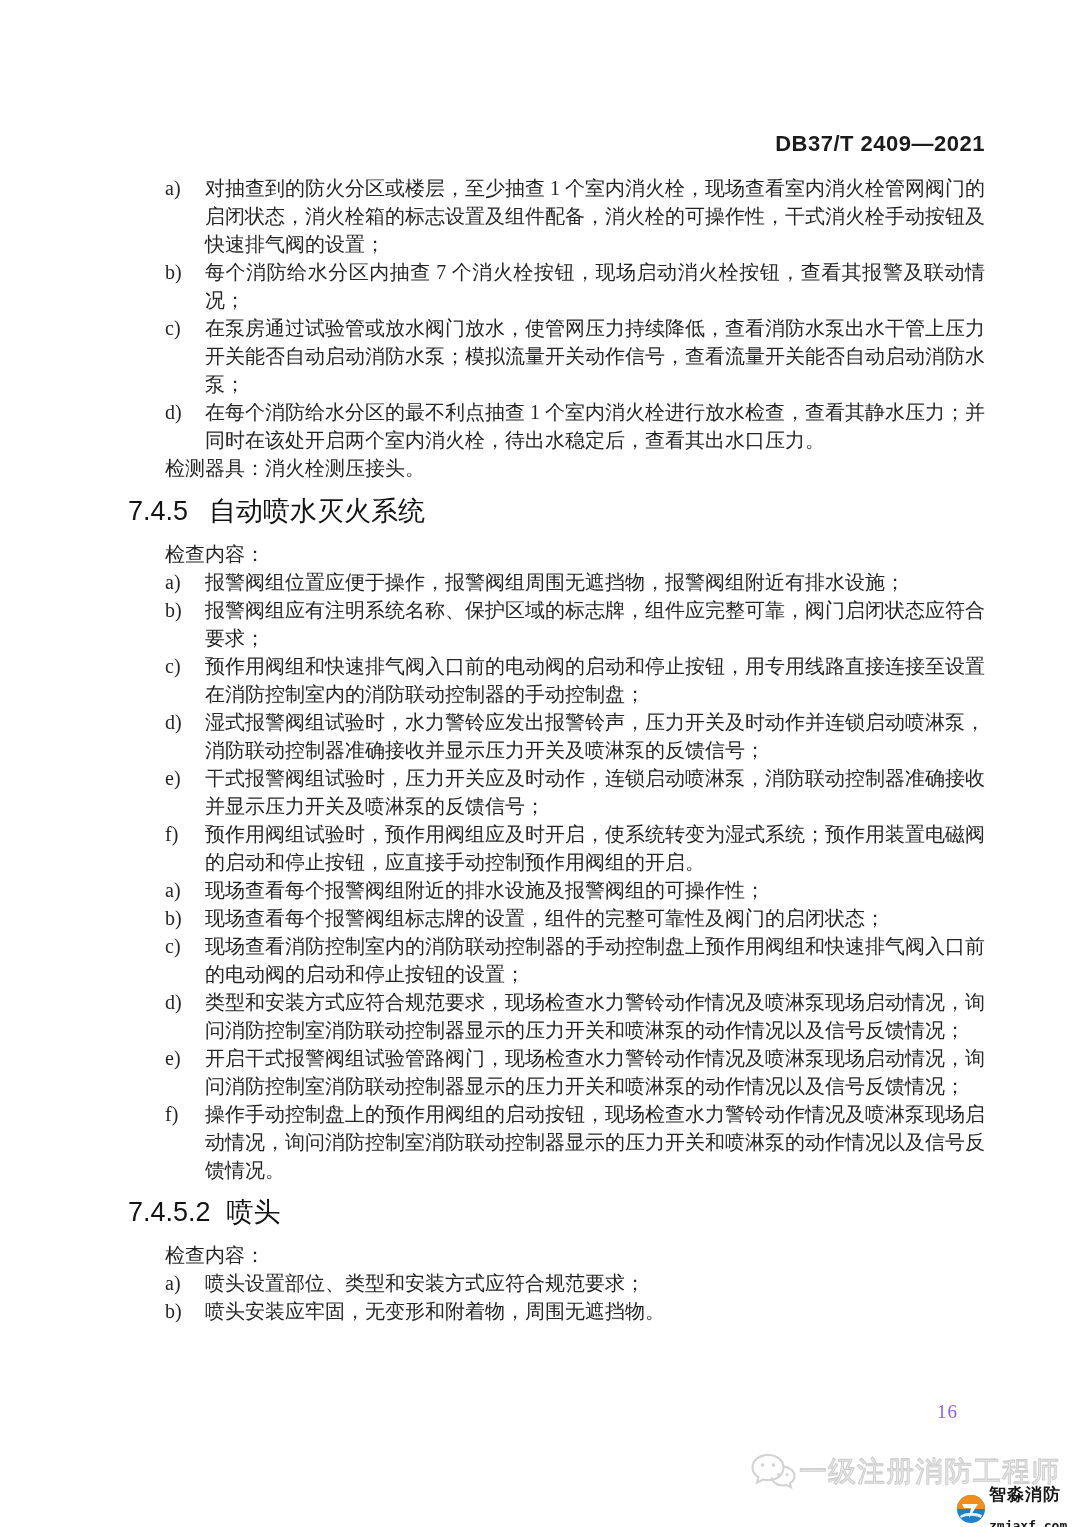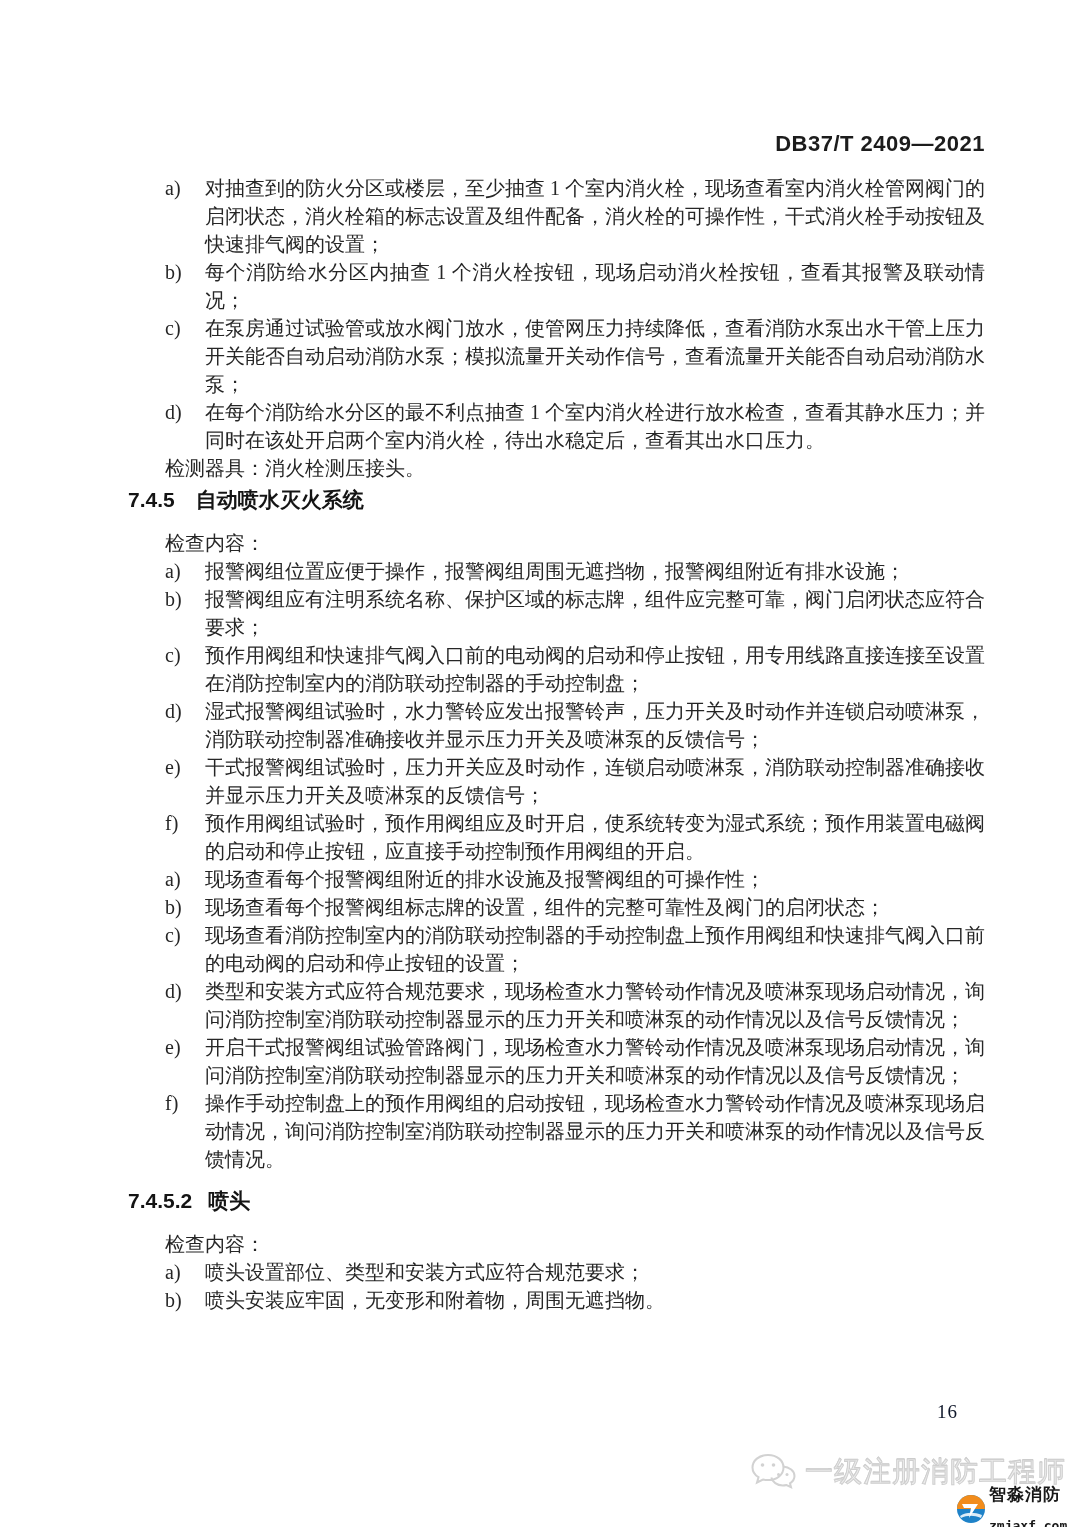--- a/index.html
+++ b/index.html
@@ -20,38 +20,38 @@
   .content{
     position:absolute;left:128px;top:174px;width:857px;
     font-size:20px;line-height:28px;
   }
   .li{display:flex;margin-left:37px;}
   .mk{width:40px;flex:0 0 40px;}
   .tx{flex:1;text-align:justify;}
   .plain{margin-left:37px;font-family:Liberation Serif, serif;}
   .h-sec{
     font-family:"Liberation Sans","DejaVu Sans",sans-serif;
-    font-weight:700;color:#141414;
-    font-size:21px;line-height:28px;margin:4px 0 0 0;
+    font-weight:400;color:#141414;
+    font-size:27px;line-height:28px;margin:15px 0 0 0;
   }
   .h-sec .num{margin-right:21px;}
   .h-sec.sub{margin-top:14px;}
   .h-sec.sub .num{margin-right:16px;}
   .lbl{margin-left:37px;margin-top:15px;}
   .lbl.tight{margin-top:0;}
   .h-sec + .lbl{margin-top:15px;}
   .gap-sec{margin-top:17px;}
   .gap-lbl{margin-top:12px;}
   .page-number{
     position:absolute;left:937px;top:1401px;
-    font-size:19px;color:#0f172a;letter-spacing:1px;text-align:center;
+    font-size:19px;color:#8b5cf6;letter-spacing:1px;text-align:center;
   }
   .watermark{
     position:absolute;left:750px;top:1452px;
-    display:flex;align-items:center;gap:8px;text-align:center;
+    display:flex;align-items:center;gap:2px;text-align:center;
   }
   .wm-text{
     font-family:"Liberation Sans","DejaVu Sans",sans-serif;
     font-size:28px;letter-spacing:1px;white-space:nowrap;
     color:#ececec;
     -webkit-text-stroke:1px #cfcfcf;
     text-shadow:0 1px 0 #ffffff,0 -1px 0 #c9c9c9;
   }
   .brand{
     position:absolute;left:956px;top:1486px;
@@ -76,21 +76,21 @@
   <div class="doc-number">DB37/T 2409—2021</div>
 
   <div class="content">
 
     <div class="li">
       <span class="mk">a)</span>
       <span class="tx">对抽查到的防火分区或楼层，至少抽查 1 个室内消火栓，现场查看室内消火栓管网阀门的启闭状态，消火栓箱的标志设置及组件配备，消火栓的可操作性，干式消火栓手动按钮及快速排气阀的设置；</span>
     </div>
     <div class="li">
       <span class="mk">b)</span>
-      <span class="tx">每个消防给水分区内抽查 1 个消火栓按钮，现场启动消火栓按钮，查看其报警及联动情况；</span>
+      <span class="tx">每个消防给水分区内抽查 7 个消火栓按钮，现场启动消火栓按钮，查看其报警及联动情况；</span>
     </div>
     <div class="li">
       <span class="mk">c)</span>
       <span class="tx">在泵房通过试验管或放水阀门放水，使管网压力持续降低，查看消防水泵出水干管上压力开关能否自动启动消防水泵；模拟流量开关动作信号，查看流量开关能否自动启动消防水泵；</span>
     </div>
     <div class="li">
       <span class="mk">d)</span>
       <span class="tx">在每个消防给水分区的最不利点抽查 1 个室内消火栓进行放水检查，查看其静水压力；并同时在该处开启两个室内消火栓，待出水稳定后，查看其出水口压力。</span>
     </div>
     <div class="plain">检测器具：消火栓测压接头。</div>

